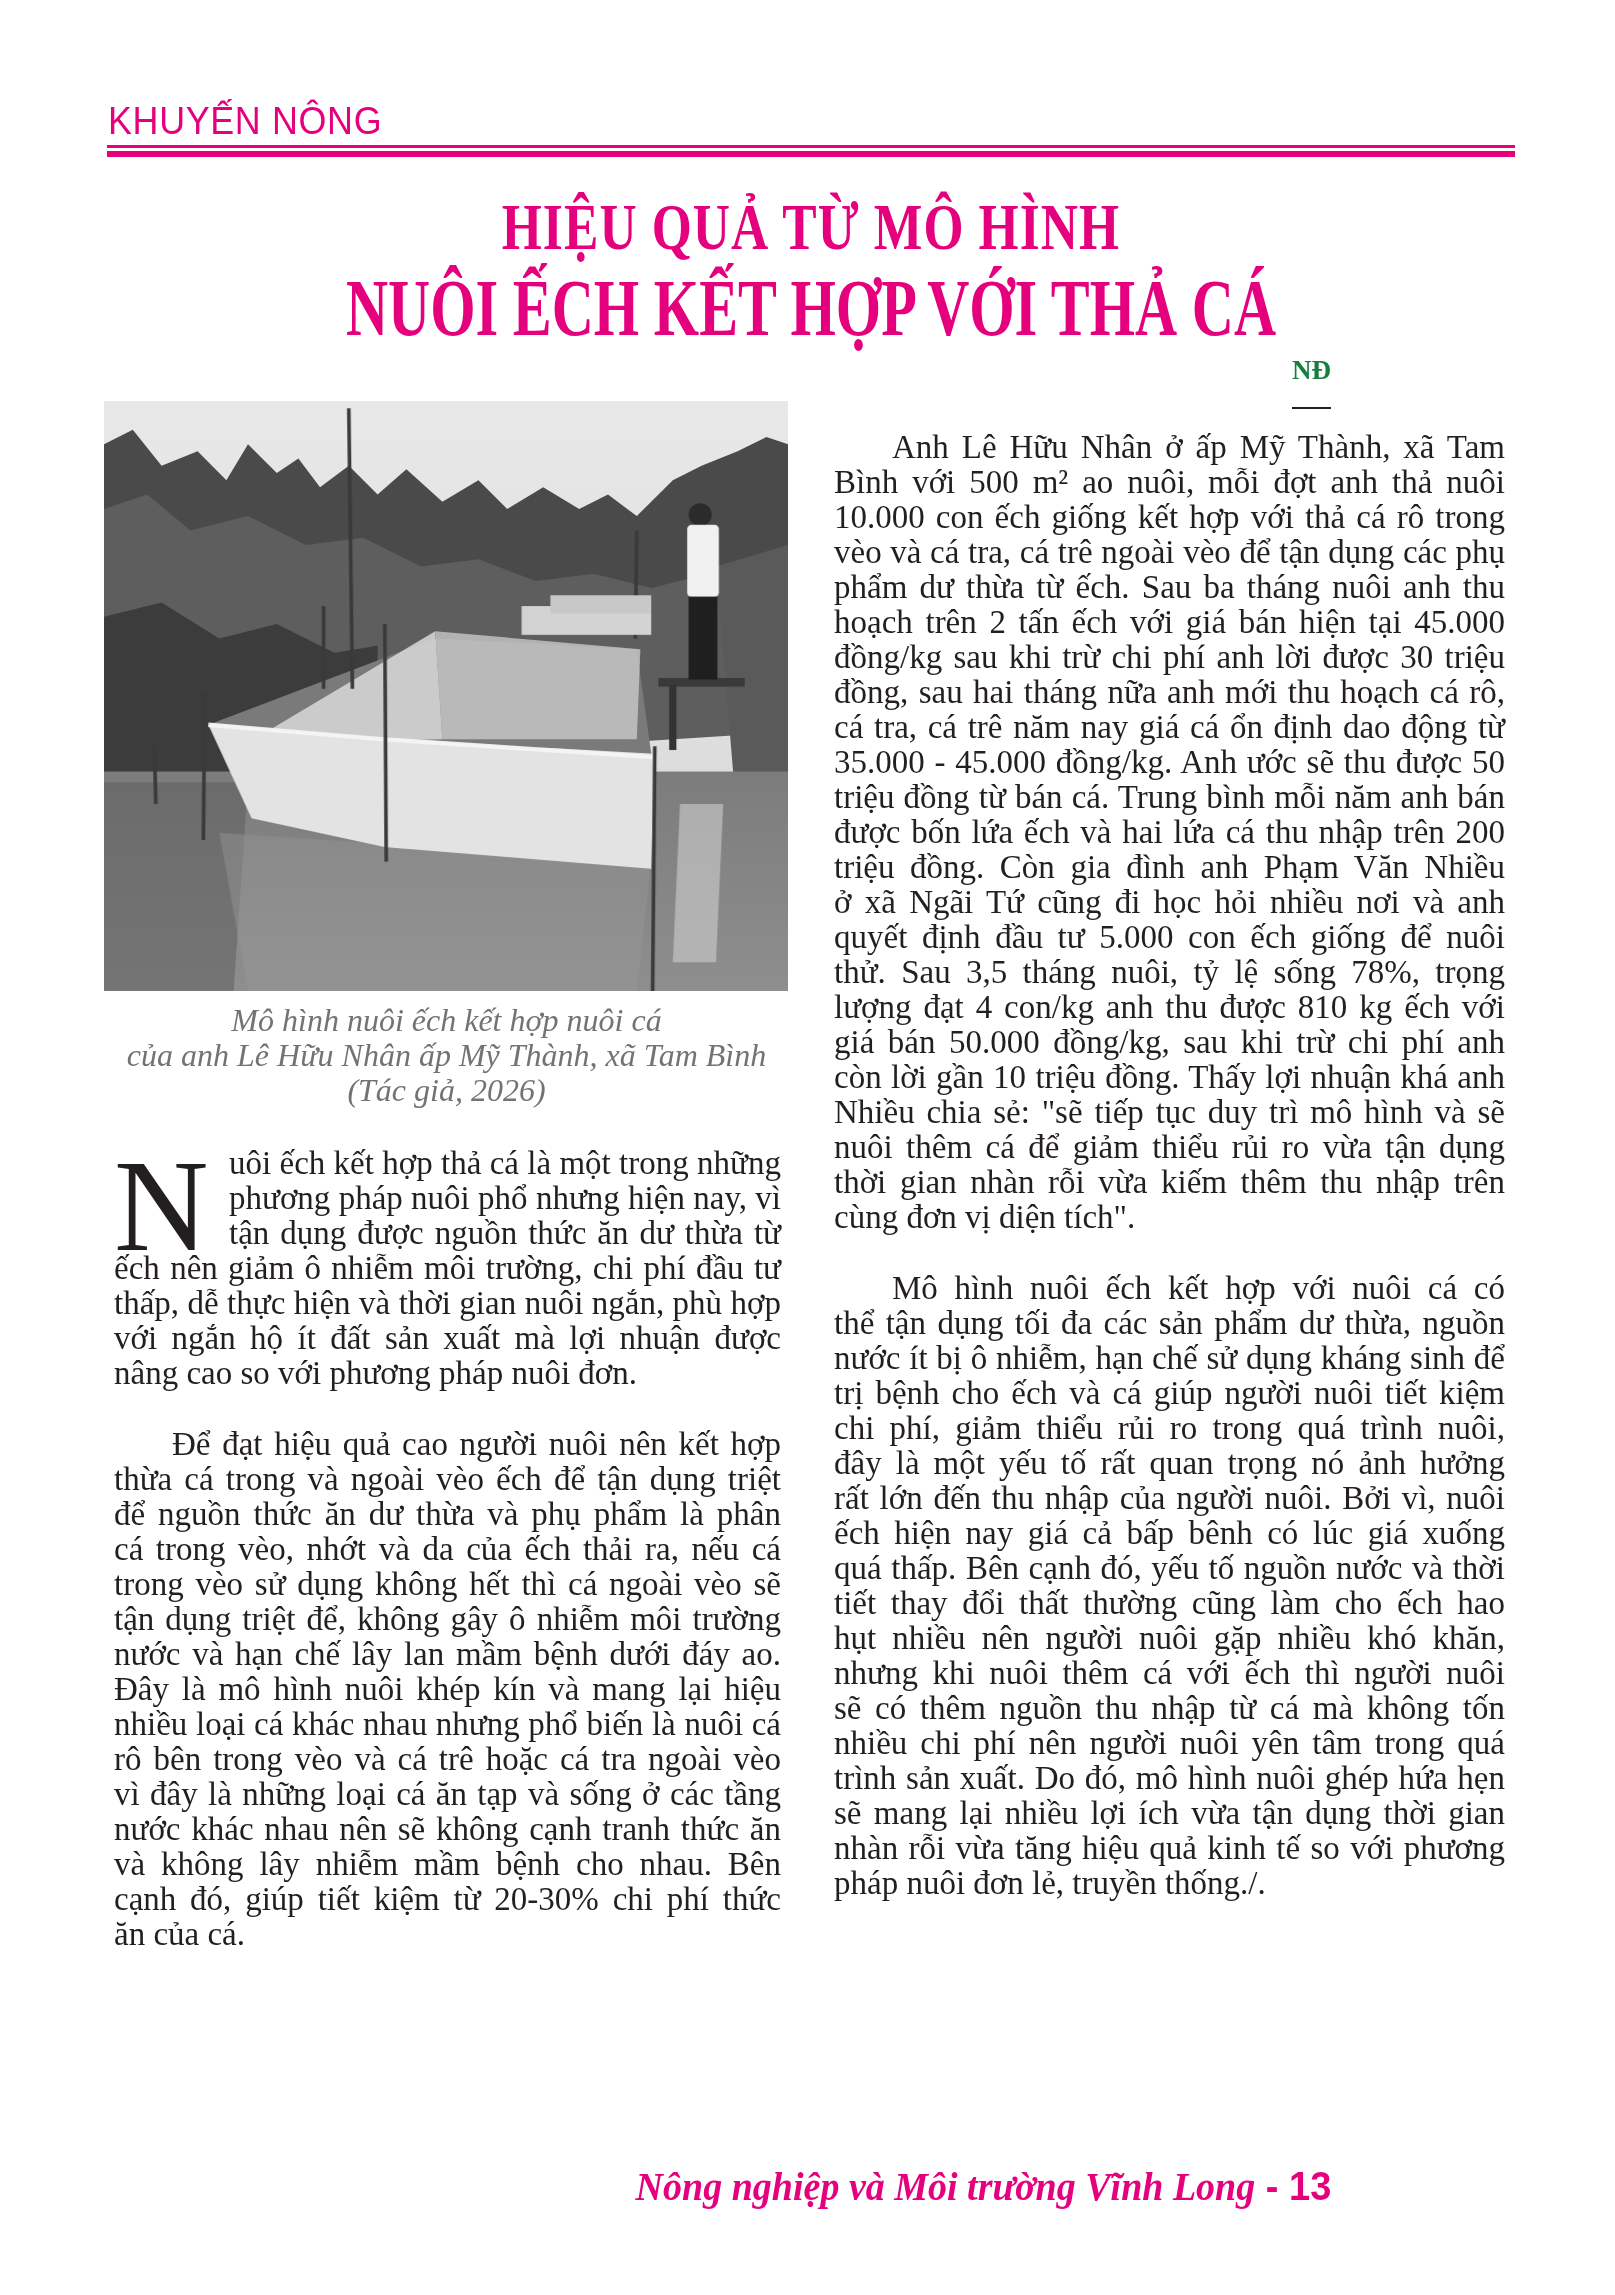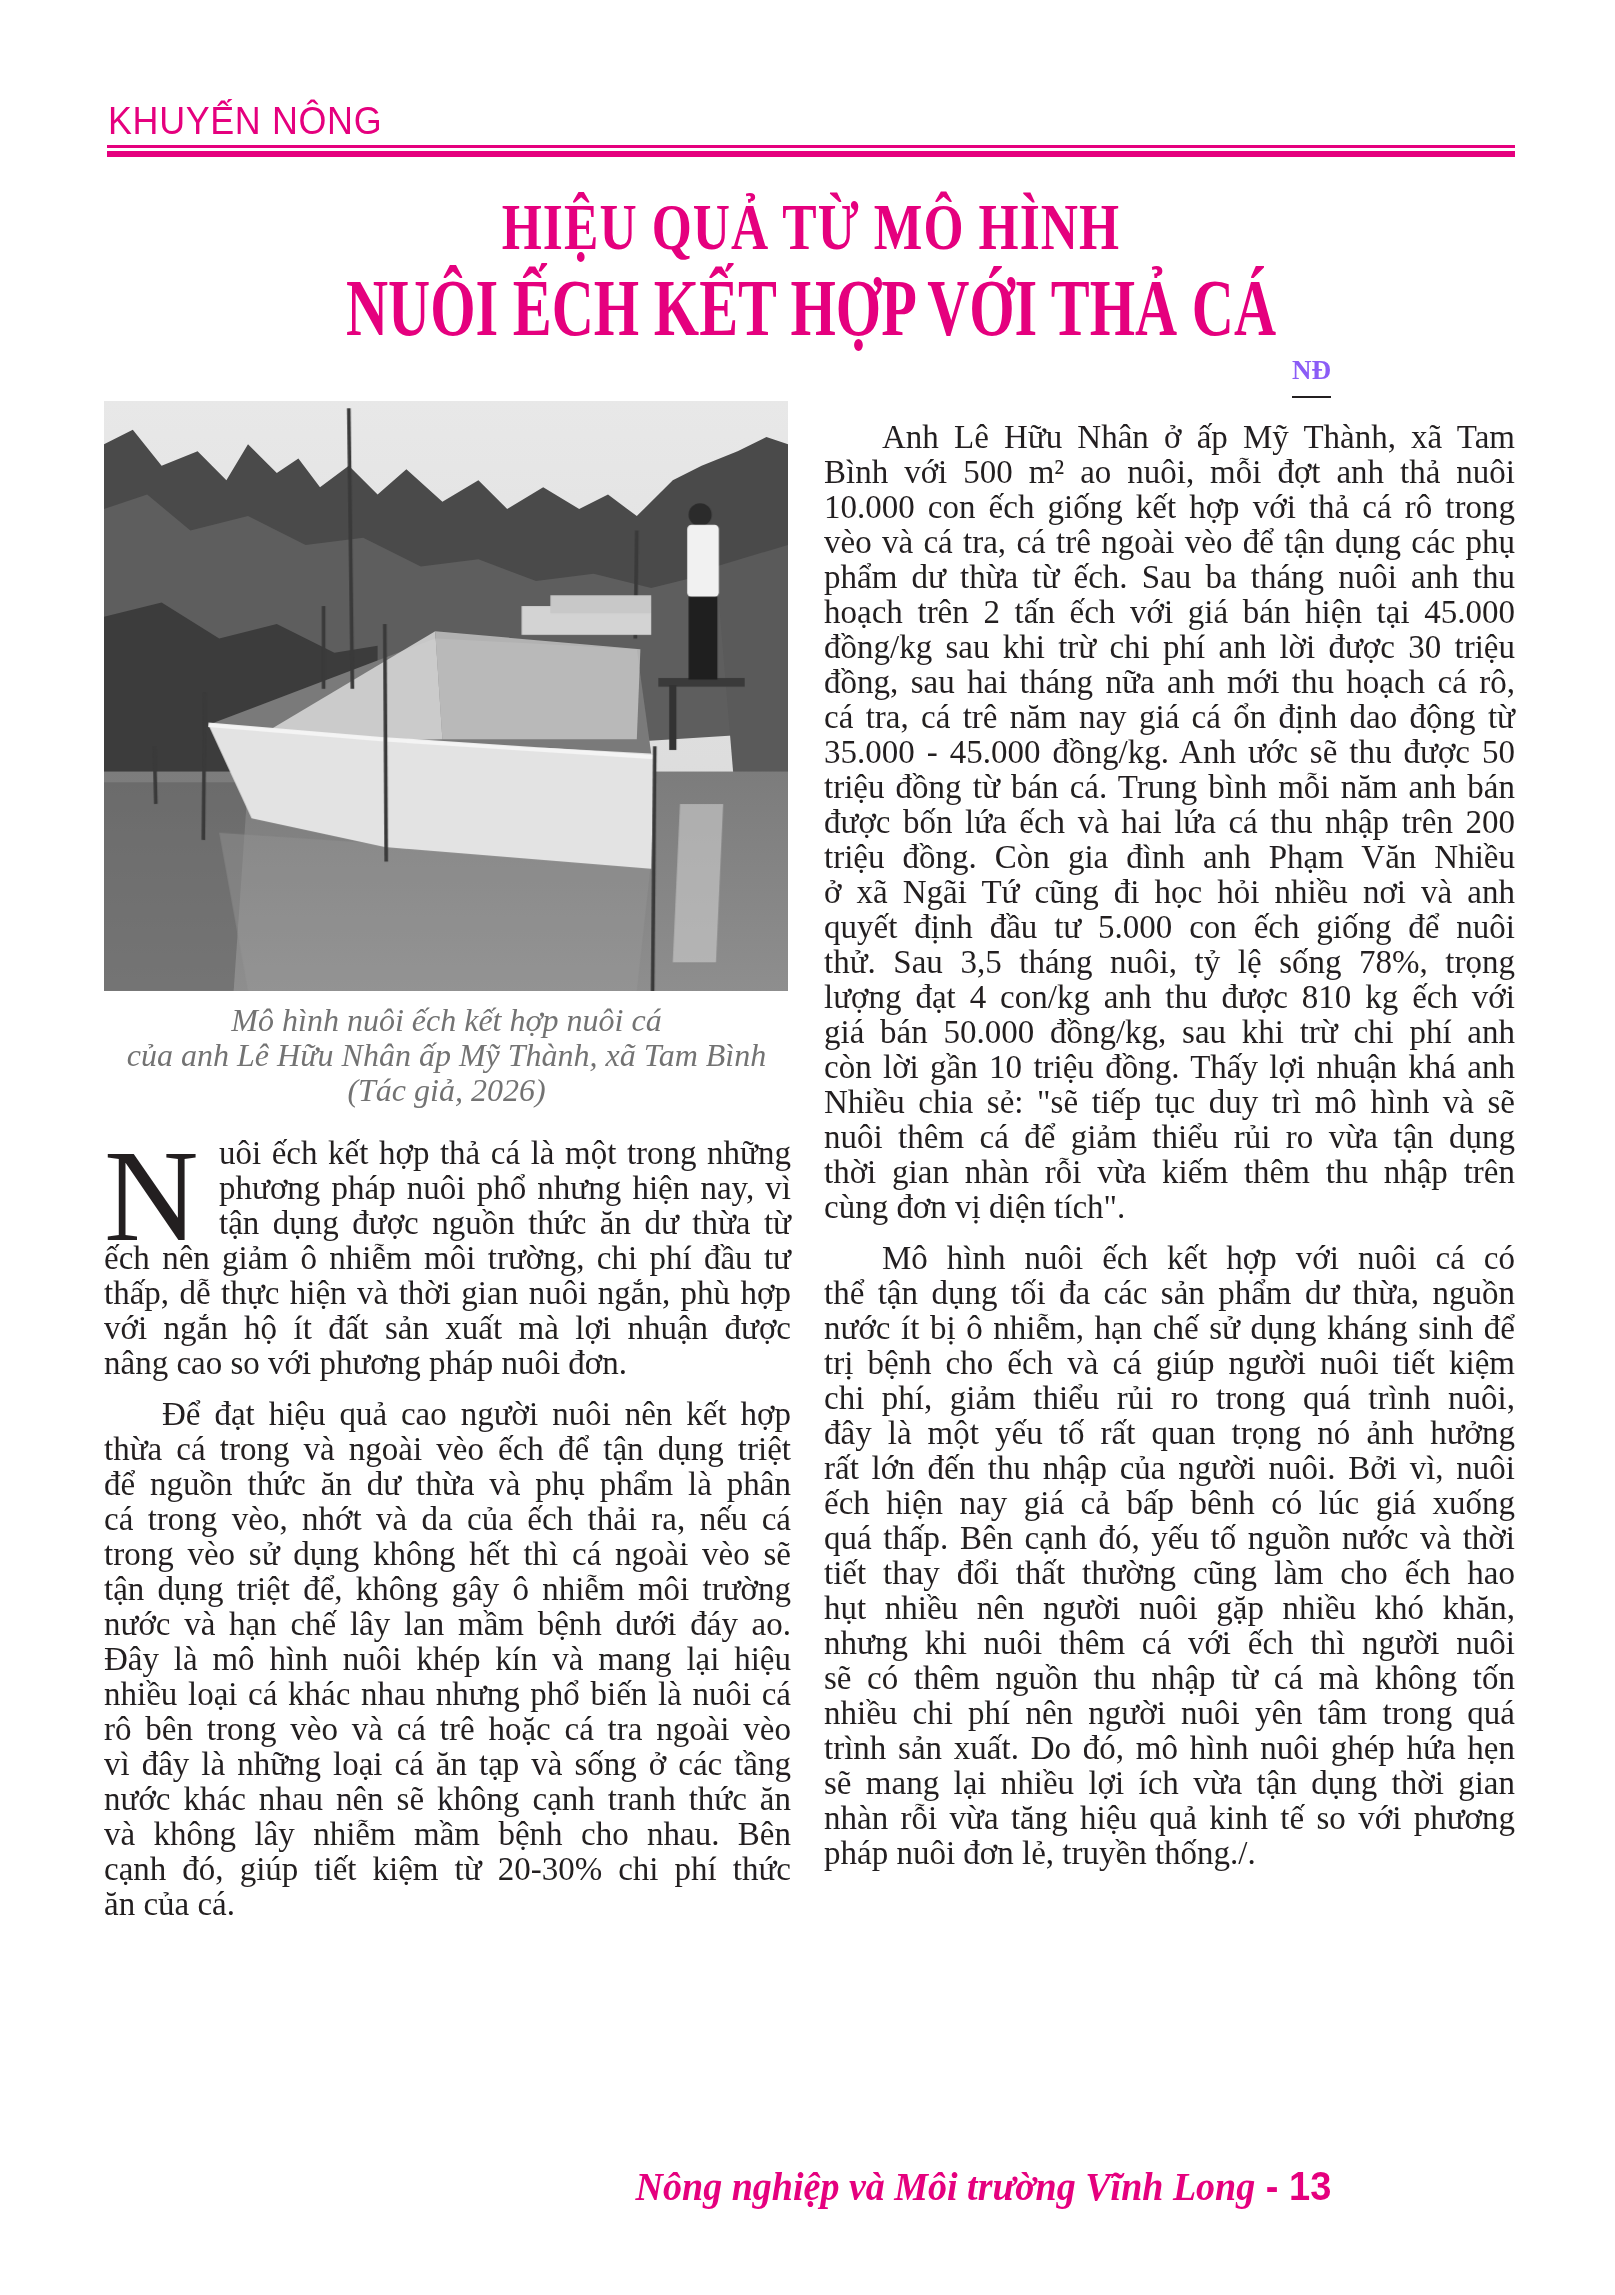--- a/index.html
+++ b/index.html
@@ -19,40 +19,40 @@
   .title {
     position: absolute; left: 107px; width: 1408px; text-align: center;
     font-family: "Liberation Serif", serif; font-weight: bold; color: #e5007e;
   }
   .title-1 { top: 191px; font-size: 66px; line-height: 72px; transform: scaleX(0.78); transform-origin: center top; letter-spacing: 1.4px; }
   .title-2 { top: 266px; font-size: 81px; line-height: 85px; transform: scaleX(0.72); transform-origin: center top; }
 
   .byline {
     position: absolute; right: 101px; top: 356px;
     font-family: "Liberation Serif", serif; font-weight: bold; font-size: 27px;
-    line-height: 29px; color: #8b5cf6; border-bottom: 2.9px solid #231f20; padding-bottom: 11px;
+    line-height: 29px; color: #15803d; border-bottom: 2.9px solid #231f20; padding-bottom: 22px;
   }
 
   .photo {
     position: absolute; left: 104px; top: 401px; width: 684px; height: 590px;
     overflow: hidden; background: #8f8f8f;
   }
   .photo svg { display: block; width: 100%; height: 100%; }
 
   .caption {
     position: absolute; left: 101px; width: 691px; top: 1003px;
     font-family: "Liberation Serif", serif; font-style: italic; font-size: 32px;
     line-height: 35px; text-align: center; color: #737373;
   }
 
   .col {
     position: absolute; font-family: "Liberation Serif", serif;
     font-size: 33px; line-height: 35px; color: #231f20; text-align: justify;
   }
-  .col p { margin: 0; }
+  .col p { margin: 10px; }
   .col-left { left: 104px; width: 687px; top: 1136px; }
   .col-right { left: 824px; width: 691px; top: 420px; }
 
   .line { display: block; text-align: justify; text-align-last: justify; white-space: nowrap; }
   .line.last { text-align-last: left; }
   .indent { padding-left: 58px; }
 
   .dropcap-wrap { position: relative; }
   .dropcap {
     position: absolute; left: 0; top: 5.8px;

